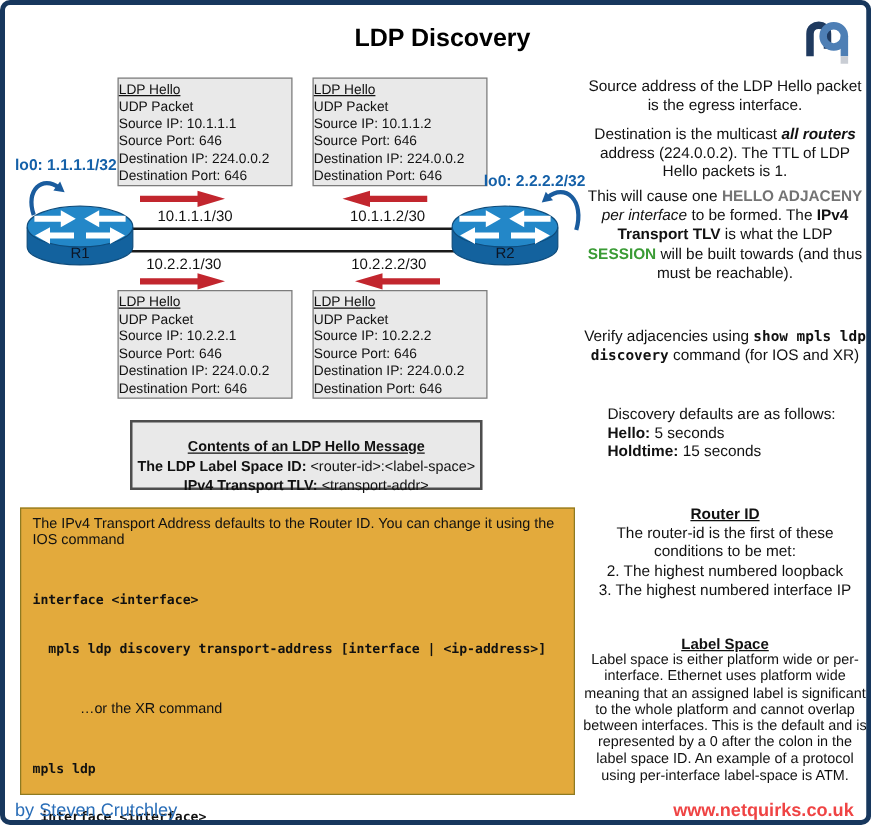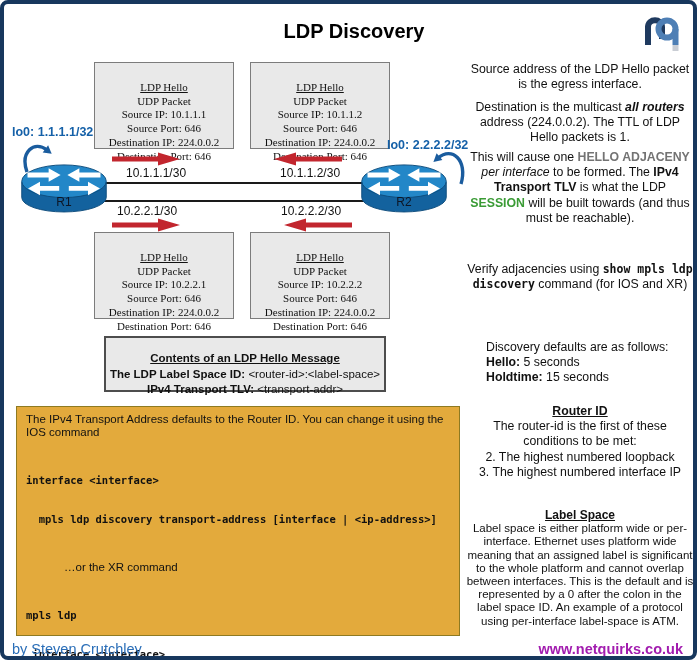--- a/index.html
+++ b/index.html
@@ -4,22 +4,22 @@
 <style>
   html,body{margin:0;padding:0;background:#fff;}
   .page{position:relative;width:697px;height:660px;box-sizing:border-box;
         border:4px solid #17375D;border-radius:8px;background:#fff;overflow:hidden;
         font-family:"Liberation Sans", sans-serif;color:#111;}
   .abs{position:absolute;}
   .title{position:absolute;left:0;top:16px;width:680px;text-align:center;
          font-size:20px;font-weight:bold;color:#000;padding-left:10px;}
   
   .pktbox{position:absolute;width:140px;height:87px;background:#E9E9E9;
-          border:1px solid #7c7c7c;text-align:center;font-size:11px;
-          line-height:13.7px;padding-top:18px;box-sizing:border-box;font-family:Liberation Serif, serif;}
+          border:1px solid #7c7c7c;font-size:11px;
+          line-height:13.7px;padding-top:3px;box-sizing:border-box;}
   .pkt-title{text-decoration:underline;}
   
   .iplabel{position:absolute;font-size:12px;color:#111;}
   .lolabel{position:absolute;font-size:12.5px;font-weight:bold;color:#1460A8;}
   .linkline{position:absolute;height:2px;background:#1a1a1a;}
   .router{position:absolute;width:96px;height:62px;}
   .rlabel{position:absolute;left:0;top:39px;width:100%;text-align:center;
           font-size:12px;color:#0d1626;}
   
   .contents{position:absolute;left:100px;top:332px;width:282px;height:56px;
@@ -40,21 +40,21 @@
   .lspace{font-size:11.5px;line-height:13.2px;}
   
   .yellow{position:absolute;left:12px;top:402px;width:444px;height:230px;
           background:#E3AA3C;border:1px solid #8E7A22;box-sizing:border-box;
           padding:6px 9px;font-size:11.5px;line-height:13px;color:#111;}
   .code{font-family:"DejaVu Sans Mono", monospace;font-weight:bold;
         font-size:10.5px;line-height:13px;white-space:pre;margin-top:9px;}
   .ymid{margin-top:9px;margin-left:38px;}
   
   .f-author{position:absolute;left:8px;top:637px;font-size:14.5px;color:#2A6EB8;}
-  .f-site{position:absolute;right:10px;top:637px;font-size:14.5px;font-weight:bold;color:#a21caf;}
+  .f-site{position:absolute;right:10px;top:637px;font-size:14.5px;font-weight:bold;color:#ef4444;}
 </style>
 </head>
 <body>
 
 <div class="page">
 
   <div class="title">LDP Discovery</div>
 
   <svg class="abs" style="right:8px;top:5px" width="45" height="45" viewBox="0 0 45 45">
     <path d="M8,36 L8,18 C8,9 22,9 22,18 L22,30" fill="none" stroke="#1F3A5F" stroke-width="6"></path>
@@ -170,21 +170,21 @@
   </div>
 
   <div class="rblock" style="top:146px">
     <span>This will cause one </span><span class="redtxt">HELLO ADJACENY</span><span class="it"> per interface</span><span> to be formed. The </span><span class="b">IPv4 Transport TLV</span><span> is what the LDP </span><span class="greentxt">SESSION</span><span> will be built towards (and thus must be reachable).</span>
   </div>
 
   <div class="rblock" style="top:258px">
     <span>Verify adjacencies using </span><span class="monob">show mpls ldp discovery</span><span> command (for IOS and XR)</span>
   </div>
 
-  <div class="rblock defaults" style="top:336px">
+  <div class="rblock defaults" style="top:320px">
     <div>Discovery defaults are as follows:</div>
     <div>
       <span class="b">Hello:</span><span> 5 seconds</span>
     </div>
     <div>
       <span class="b">Holdtime:</span><span> 15 seconds</span>
     </div>
   </div>
 
   <div class="rblock" style="top:400px">

